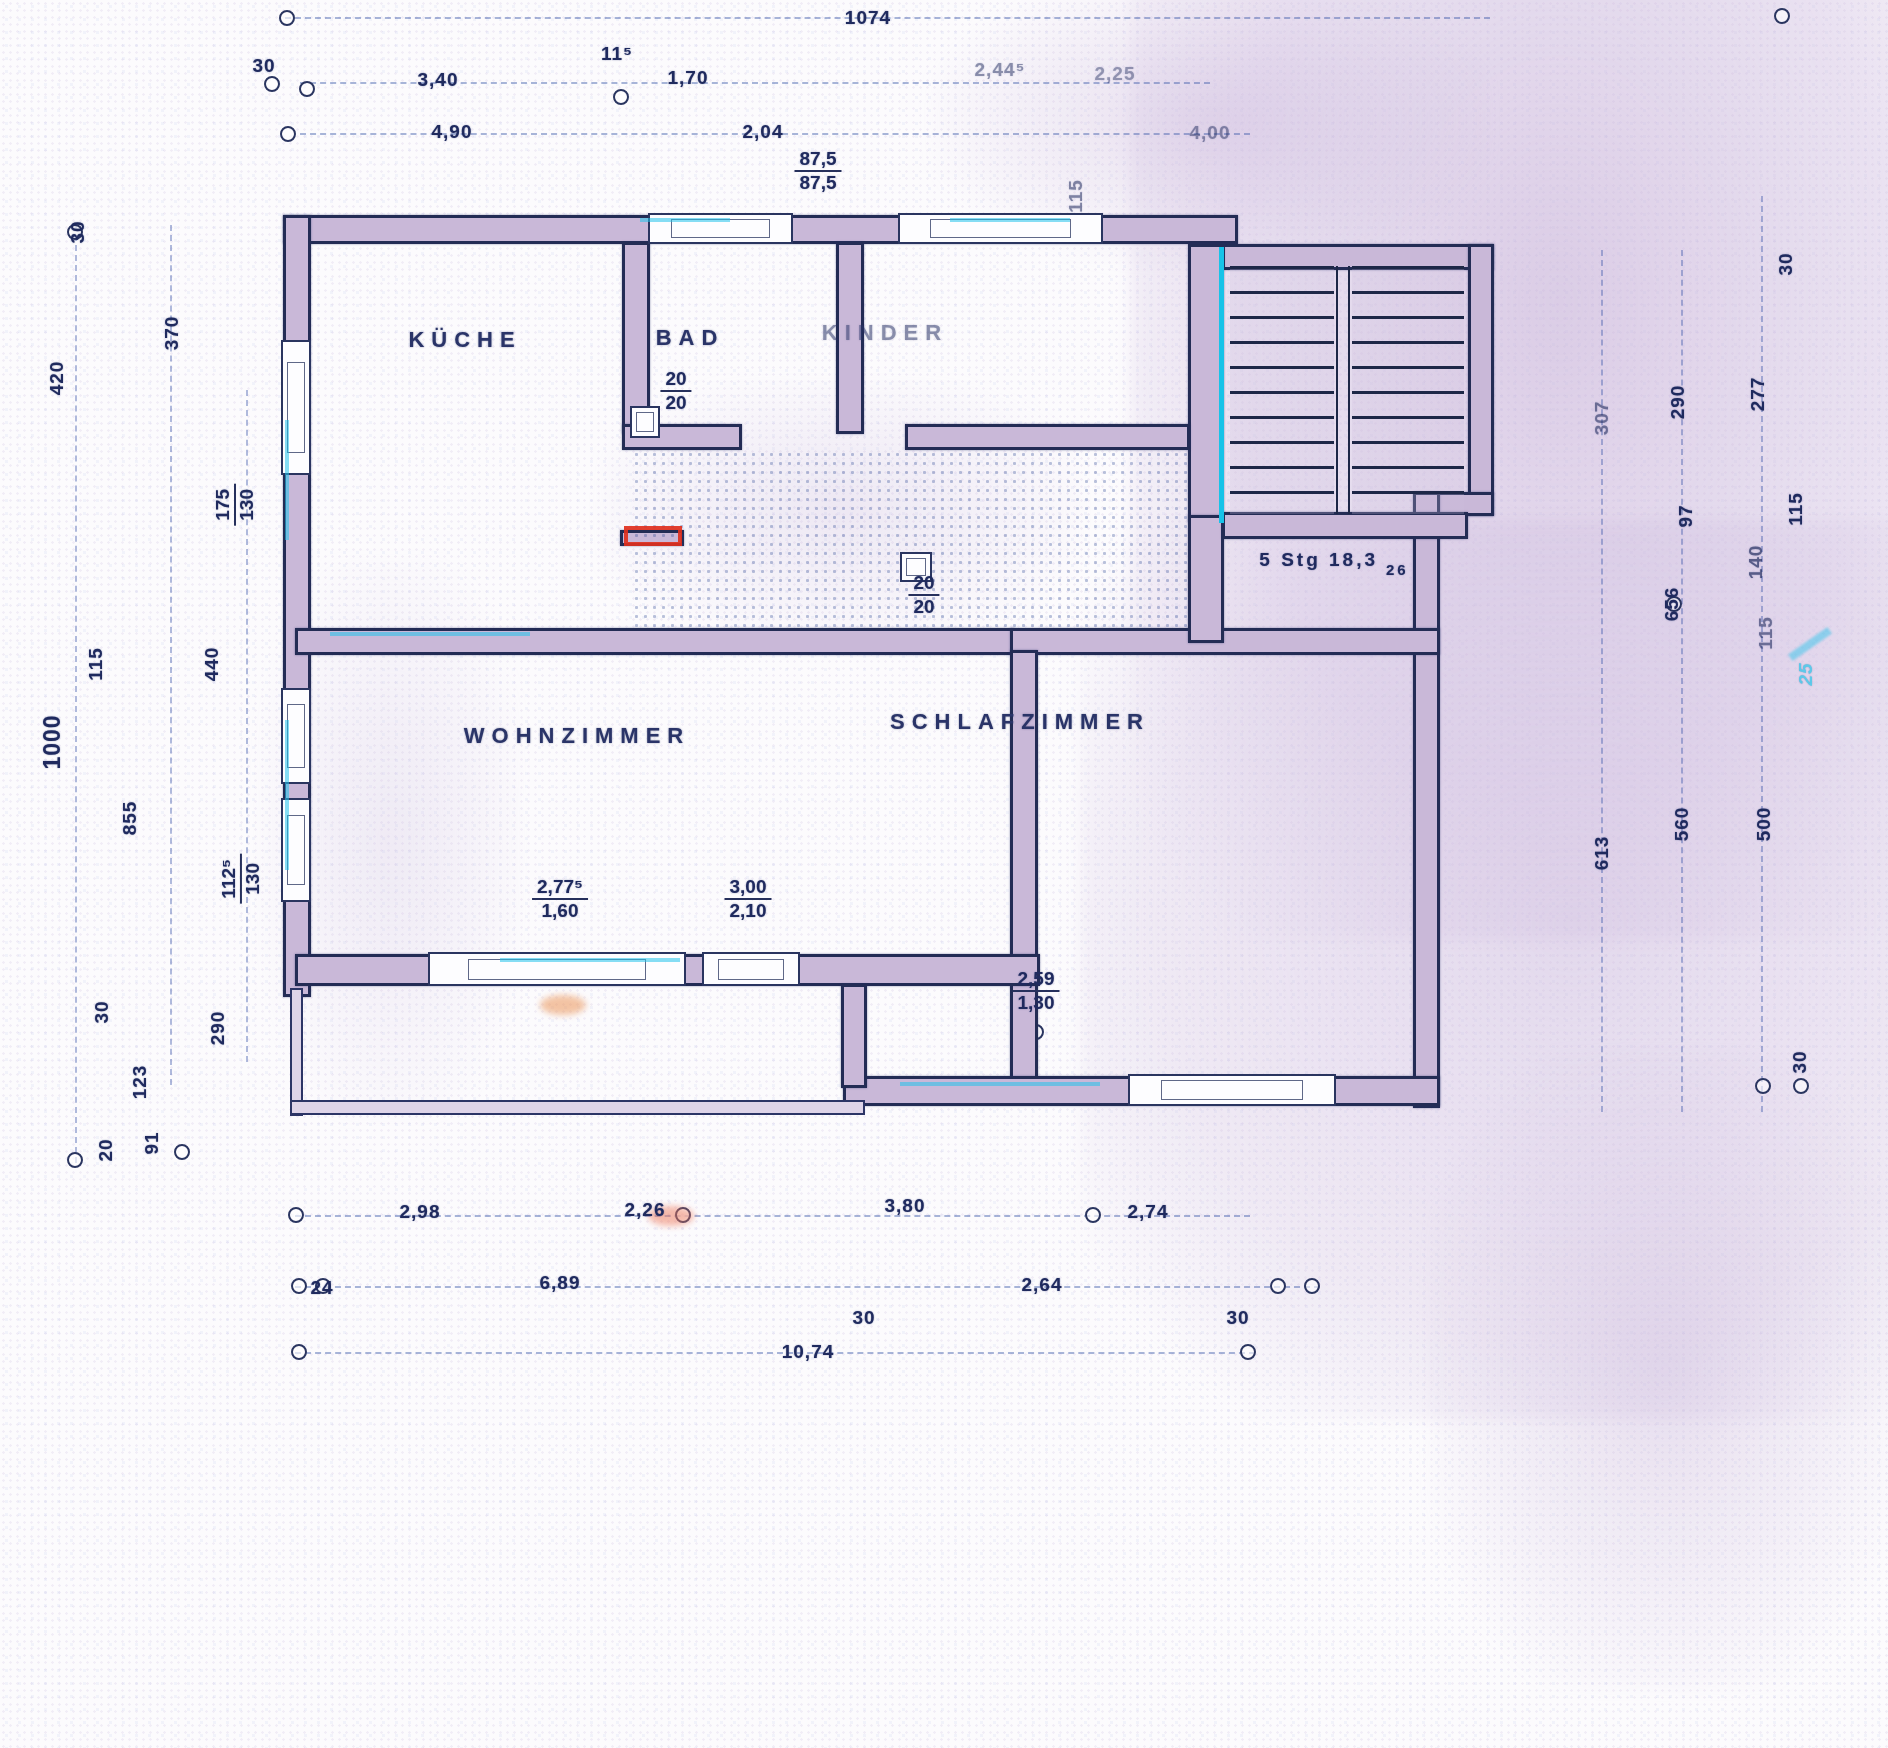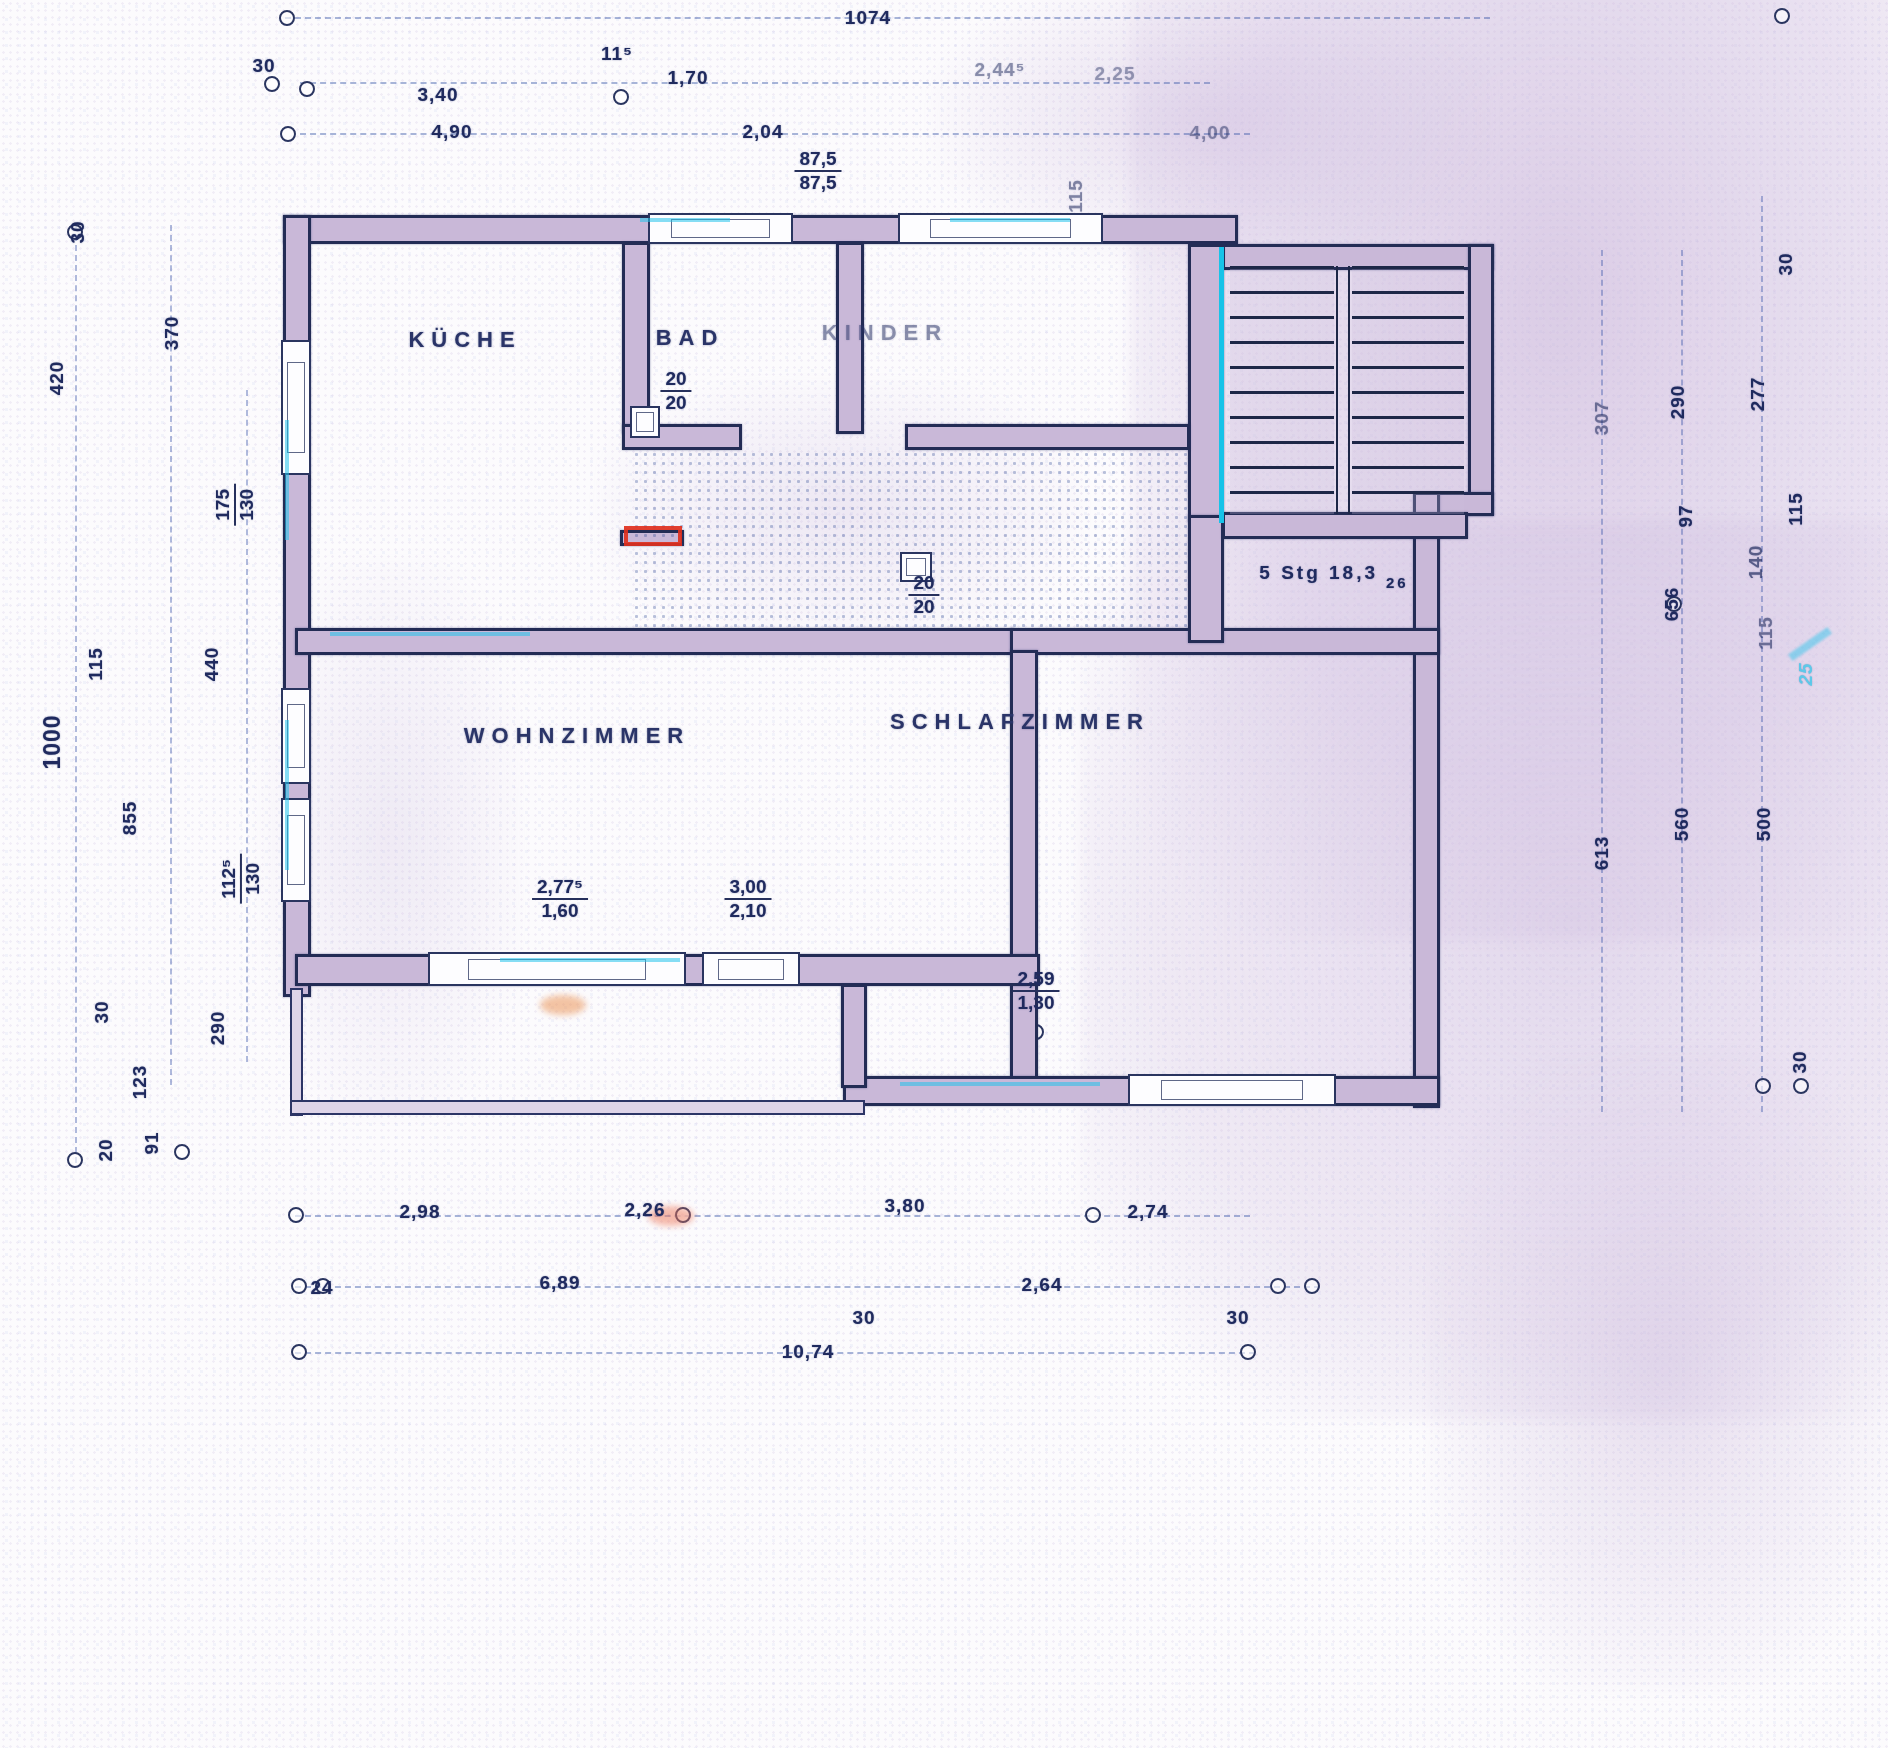--- a/index.html
+++ b/index.html
@@ -135,21 +135,21 @@
   <div class="cy" style="left:285px;top:420px;width:4px;height:120px;"></div>
   <div class="cy" style="left:285px;top:720px;width:4px;height:150px;"></div>
 
   <div style="position:absolute;left:624px;top:526px;width:58px;height:20px;border:4px solid #df2f1d;box-sizing:border-box;opacity:.92;"></div>
   <div style="position:absolute;left:540px;top:995px;width:46px;height:20px;background:rgba(235,150,90,.55);filter:blur(3px);border-radius:50%;"></div>
   <div style="position:absolute;left:648px;top:1206px;width:46px;height:20px;background:rgba(240,120,90,.5);filter:blur(3px);border-radius:50%;"></div>
   <div style="position:absolute;left:1786px;top:640px;width:48px;height:8px;background:rgba(35,195,235,.45);transform:rotate(-35deg);filter:blur(1px);"></div>
 
   <div class="lab" style="left:868px;top:18px;">1074</div>
   <div class="lab" style="left:264px;top:66px;">30</div>
-  <div class="lab" style="left:438px;top:80px;margin-top:15px;">3,40</div>
+  <div class="lab" style="left:438px;top:80px;">3,40</div>
   <div class="lab" style="left:617px;top:54px;">11⁵</div>
   <div class="lab" style="left:688px;top:78px;">1,70</div>
   <div class="lab" style="left:1000px;top:70px;opacity:.5;">2,44⁵</div>
   <div class="lab" style="left:1115px;top:74px;opacity:.45;">2,25</div>
   <div class="lab" style="left:452px;top:132px;">4,90</div>
   <div class="lab" style="left:763px;top:132px;">2,04</div>
   <div class="lab" style="left:1210px;top:133px;opacity:.5;">4,00</div>
   <div class="frac" style="left:818px;top:148px;transform:translate(-50%,0);">
     <span class="ftop">87,5</span>
     <span class="fbot">87,5</span>
@@ -200,21 +200,21 @@
 
   <div class="frac" style="left:676px;top:368px;transform:translate(-50%,0);">
     <span class="ftop">20</span>
     <span class="fbot">20</span>
   </div>
   <div class="frac" style="left:924px;top:572px;transform:translate(-50%,0);">
     <span class="ftop">20</span>
     <span class="fbot">20</span>
   </div>
 
-  <div class="lab" style="left:1330px;top:560px;letter-spacing:3px;margin-top:13px;">
+  <div class="lab" style="left:1330px;top:560px;letter-spacing:3px;">
     <span>5 Stg 18,3</span><span class="sub">26</span>
   </div>
 
   <div class="frac" style="left:560px;top:876px;transform:translate(-50%,0);">
     <span class="ftop">2,77⁵</span>
     <span class="fbot">1,60</span>
   </div>
   <div class="frac" style="left:748px;top:876px;transform:translate(-50%,0);">
     <span class="ftop">3,00</span>
     <span class="fbot">2,10</span>

